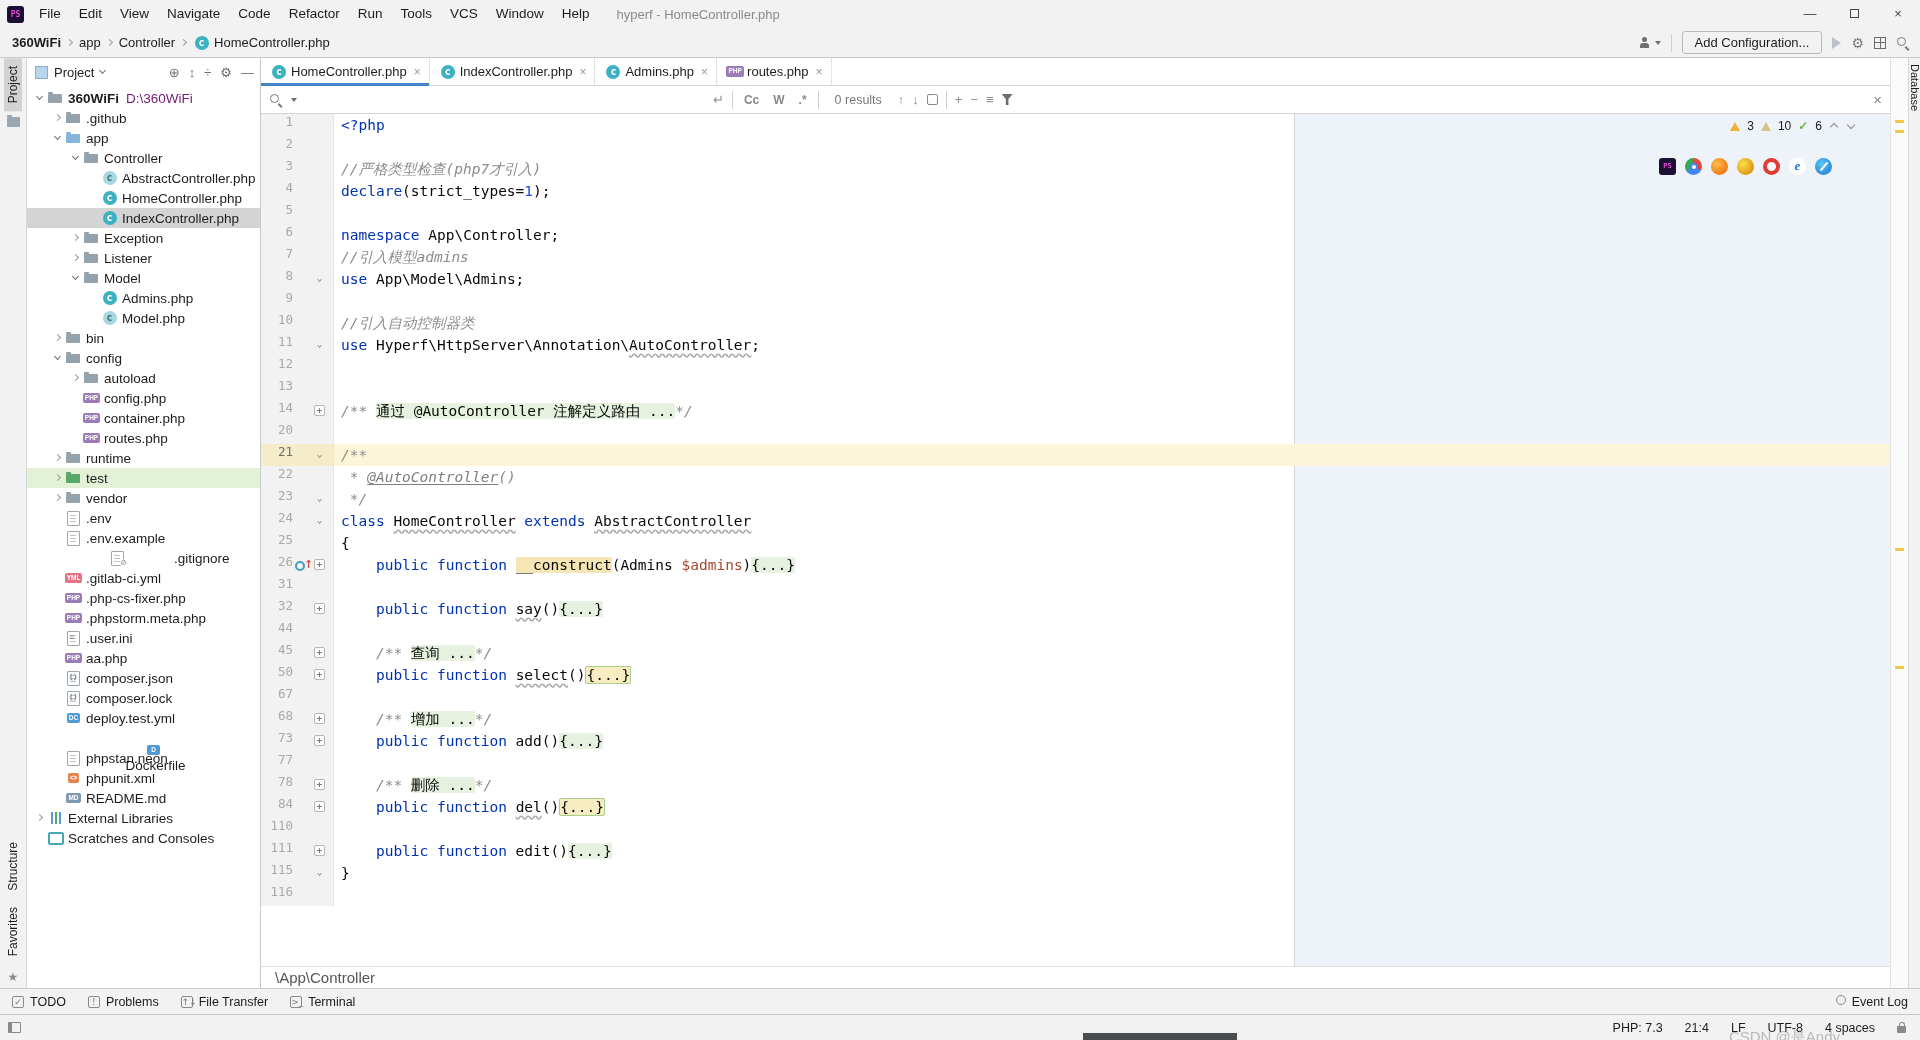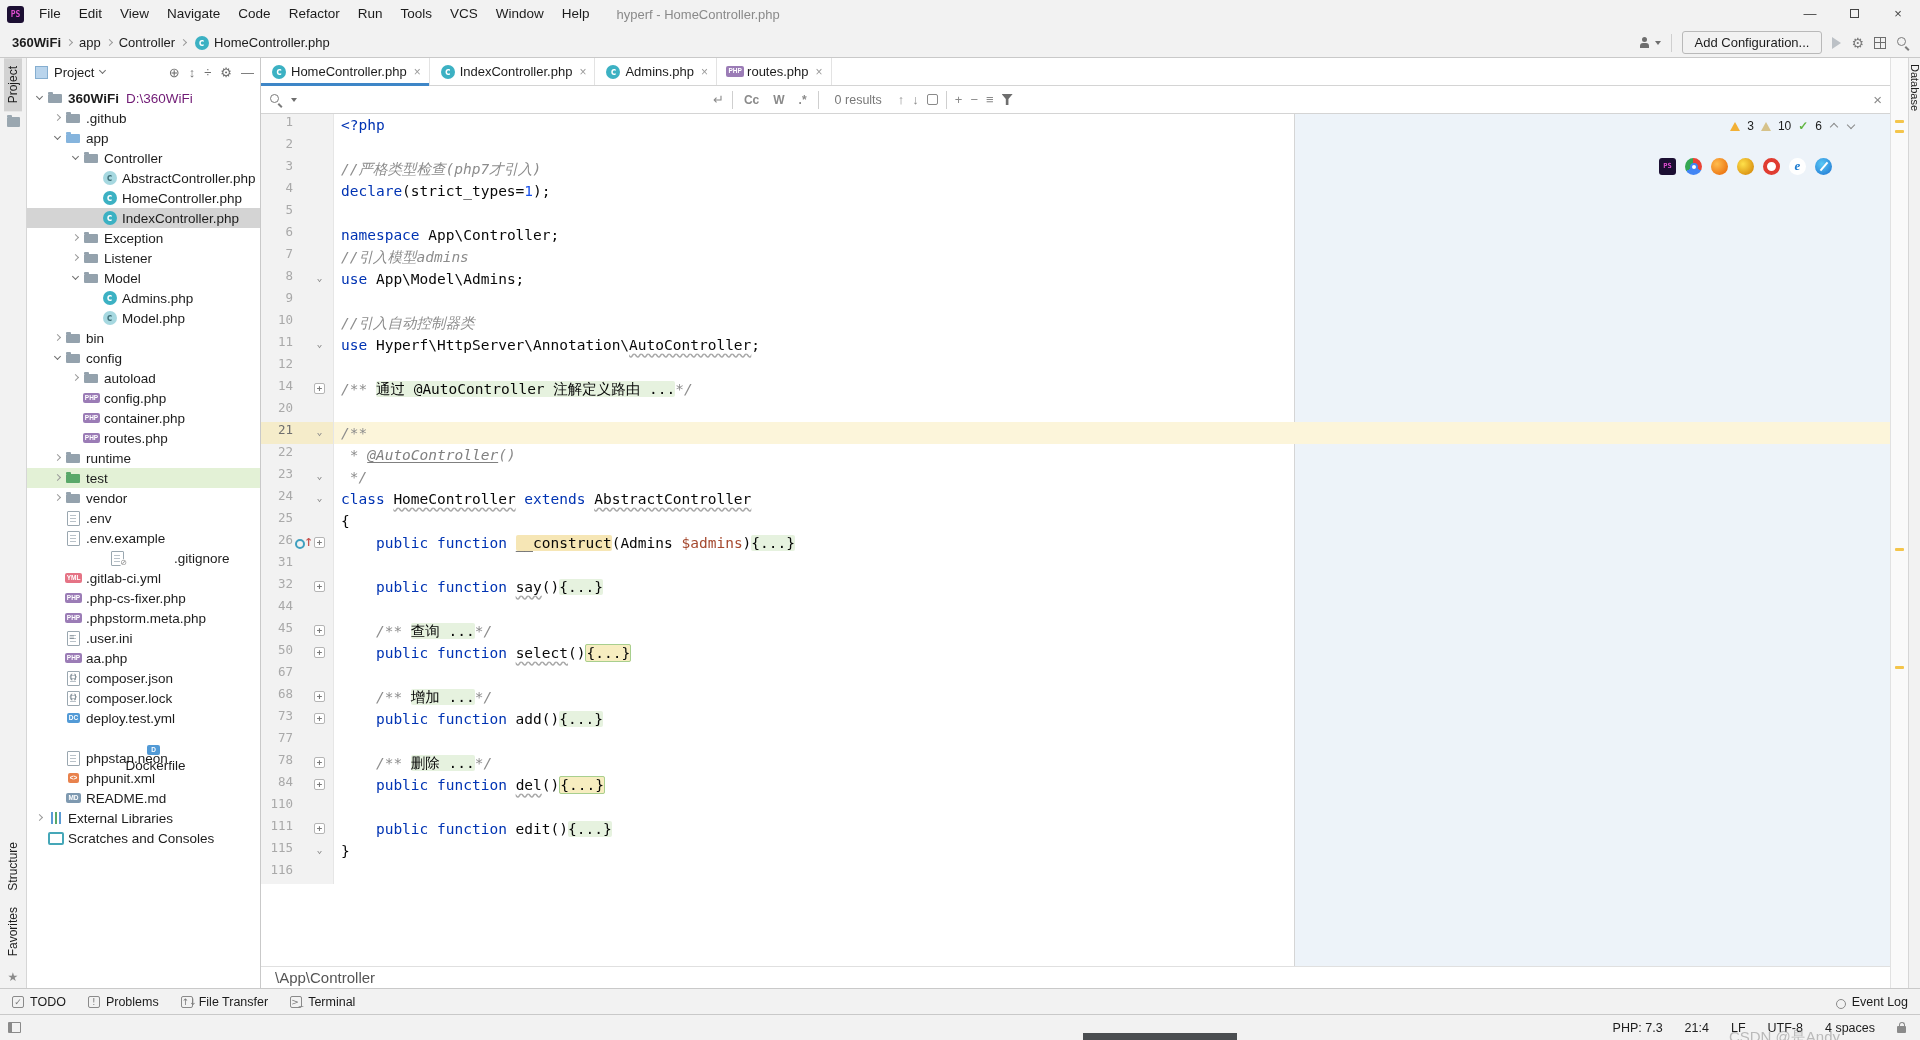--- a/index.html
+++ b/index.html
@@ -167,21 +167,21 @@
   .estripe { width:18px; background:#fafafa; border-left:1px solid #e2e2e2; position:relative; flex:none; }
   .emark { position:absolute; left:4px; width:9px; height:3px; border-radius:1px; background:#f4c54b; }
   .rstrip { width:12px; background:#f2f2f2; border-left:1px solid #d6d6d6; display:flex; flex-direction:column; align-items:center; flex:none; }
   .rstrip .vtab { font-size:11px; padding:6px 0; }
 
   
   .btoolbar { height:26px; background:#f2f2f2; border-top:1px solid #c9c9c9; display:flex; align-items:center; padding:0 12px; gap:22px; flex:none; }
   .bitem { display:flex; align-items:center; gap:6px; font-size:12.5px; color:#1c1c1c; }
   .bic { color:#7a7a7a; font-size:11px; }
   .bic.boxed { width:12px; height:12px; border:1px solid #8a8a8a; border-radius:2px; font:9px/11px "DejaVu Sans",sans-serif; text-align:center; }
-  .eventlog { margin-left:auto; display:flex; align-items:flex-end; gap:6px; font-size:12.5px; color:#1c1c1c; }
+  .eventlog { margin-left:auto; display:flex; align-items:flex-start; gap:6px; font-size:12.5px; color:#1c1c1c; }
   .ring { width:10px; height:10px; border:1.6px solid #8a8a8a; border-radius:50%; }
 
   .statusbar { height:26px; background:#f2f2f2; border-top:1px solid #c9c9c9; display:flex; align-items:center; padding:0 14px 0 8px; flex:none; position:relative; }
   .panelicon { width:13px; height:11px; border:1px solid #8a8a8a; border-left-width:4px; border-radius:1px; }
   .sb-items { margin-left:auto; display:flex; align-items:center; gap:22px; font-size:12.5px; color:#1c1c1c; }
   .lock { width:9px; height:7px; background:#8a8a8a; border-radius:1px; position:relative; margin-top:4px; }
   .lock::before { content:""; position:absolute; left:1.5px; top:-4px; width:6px; height:6px; border:1.5px solid #8a8a8a; border-bottom:none; border-radius:3px 3px 0 0; box-sizing:border-box; }
   .watermark { position:absolute; right:80px; top:13px; font-size:15px; color:rgba(130,130,130,0.5); pointer-events:none; }
   .darkbar { position:absolute; left:1083px; bottom:0; width:154px; height:7px; background:#4a4d50; }
 </style>
@@ -570,20 +570,26 @@
             <div class="row">
               <div class="gut">
                 <span class="lnum">11</span>
                 <span class="fold open">⌄</span>
               </div>
               <div class="codeln"><span class="tok-k">use</span><span class="tok-t"> Hyperf\HttpServer\Annotation\</span><span class="tok-u">AutoController</span><span class="tok-t">;</span></div>
             </div>
             <div class="row">
               <div class="gut">
                 <span class="lnum">12</span>
+              </div>
+              <div class="codeln"></div>
+            </div>
+            <div class="row">
+              <div class="gut">
+                <span class="lnum">13</span>
               </div>
               <div class="codeln"></div>
             </div>
             <div class="row">
               <div class="gut">
                 <span class="lnum">14</span>
                 <span class="fold">+</span>
               </div>
               <div class="codeln"><span class="tok-c">/** </span><span class="tok-g">通过 @AutoController 注解定义路由 ...</span><span class="tok-c">*/</span></div>
             </div>

